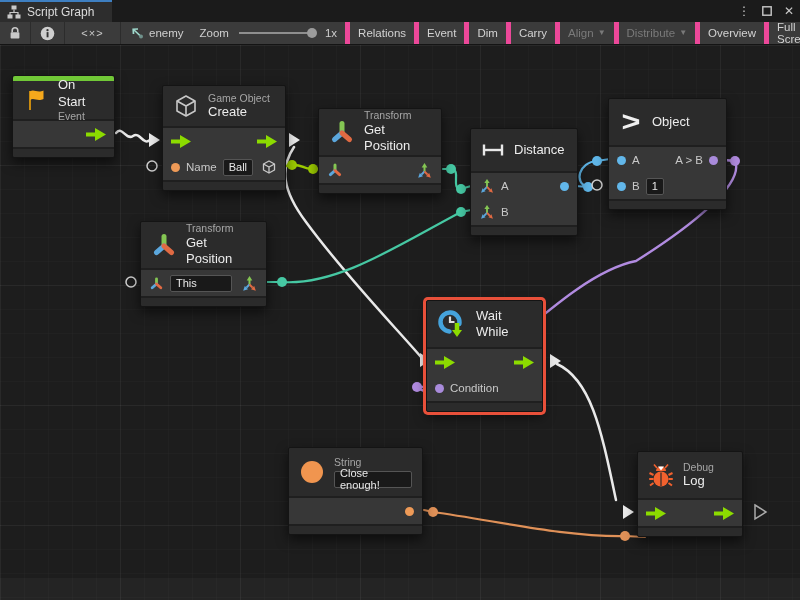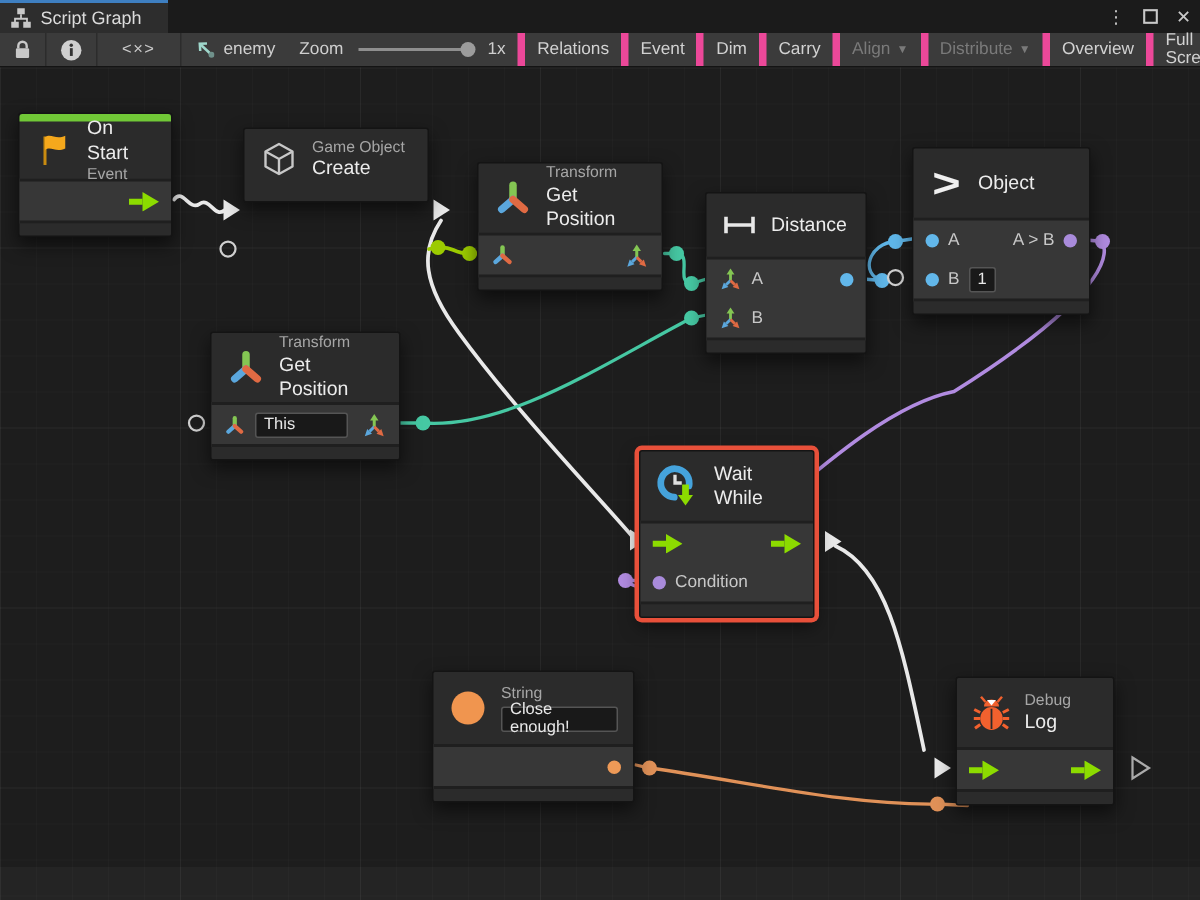--- a/index.html
+++ b/index.html
@@ -222,20 +222,43 @@
       <div class="head" style="height:40px;">
         <svg class="icon" width="26" height="26" viewBox="0 0 26 26">
           <path d="M13,3 L22,8 L22,18 L13,23 L4,18 L4,8 Z" fill="none" stroke="#C8C8C8" stroke-width="1.6" stroke-linejoin="round"></path>
           <path d="M4,8 L13,13 L22,8 M13,13 L13,23" fill="none" stroke="#C8C8C8" stroke-width="1.6"></path>
         </svg>
         <div class="titles">
           <div class="sub">Game Object</div>
           <div class="title">Create</div>
         </div>
       </div>
+      <div class="ports">
+        <div class="prow">
+          <svg class="icon" width="20" height="13" viewBox="0 0 20 13">
+            <rect x="0" y="4.5" width="9" height="4" fill="#8CDB00"></rect>
+              <polygon points="9,0 20,6.5 9,13" fill="#8CDB00"></polygon>
+          </svg>
+          <svg class="icon ml" width="20" height="13" viewBox="0 0 20 13">
+            <rect x="0" y="4.5" width="9" height="4" fill="#8CDB00"></rect>
+              <polygon points="9,0 20,6.5 9,13" fill="#8CDB00"></polygon>
+          </svg>
+        </div>
+        <div class="prow">
+          <span class="dot orange"></span>
+          <span class="plabel">Name</span>
+          <span class="field">
+              <span>Ball</span>
+            </span>
+          <svg class="icon ml" width="16" height="16" viewBox="0 0 16 16">
+            <path d="M8,2 L13.5,5 L13.5,11 L8,14 L2.5,11 L2.5,5 Z" fill="none" stroke="#C8C8C8" stroke-width="1.3" stroke-linejoin="round"></path>
+            <path d="M2.5,5 L8,8 L13.5,5 M8,8 L8,14" fill="none" stroke="#C8C8C8" stroke-width="1.3"></path>
+          </svg>
+        </div>
+      </div>
       <div class="foot"></div>
     </div>
 
     <div class="node" style="left:318px; top:63px; width:124px;">
       <div class="head" style="height:46px;">
         <svg class="icon" width="26" height="26" viewBox="0 0 26 26">
           <g stroke-linecap="round" stroke-width="5" fill="none">
             <line x1="13" y1="14" x2="13" y2="4.5" stroke="#84C653"></line>
             <line x1="13" y1="14" x2="5.5" y2="20.5" stroke="#5BA7DD"></line>
             <line x1="13" y1="14" x2="20.5" y2="20.5" stroke="#E06A43"></line>

